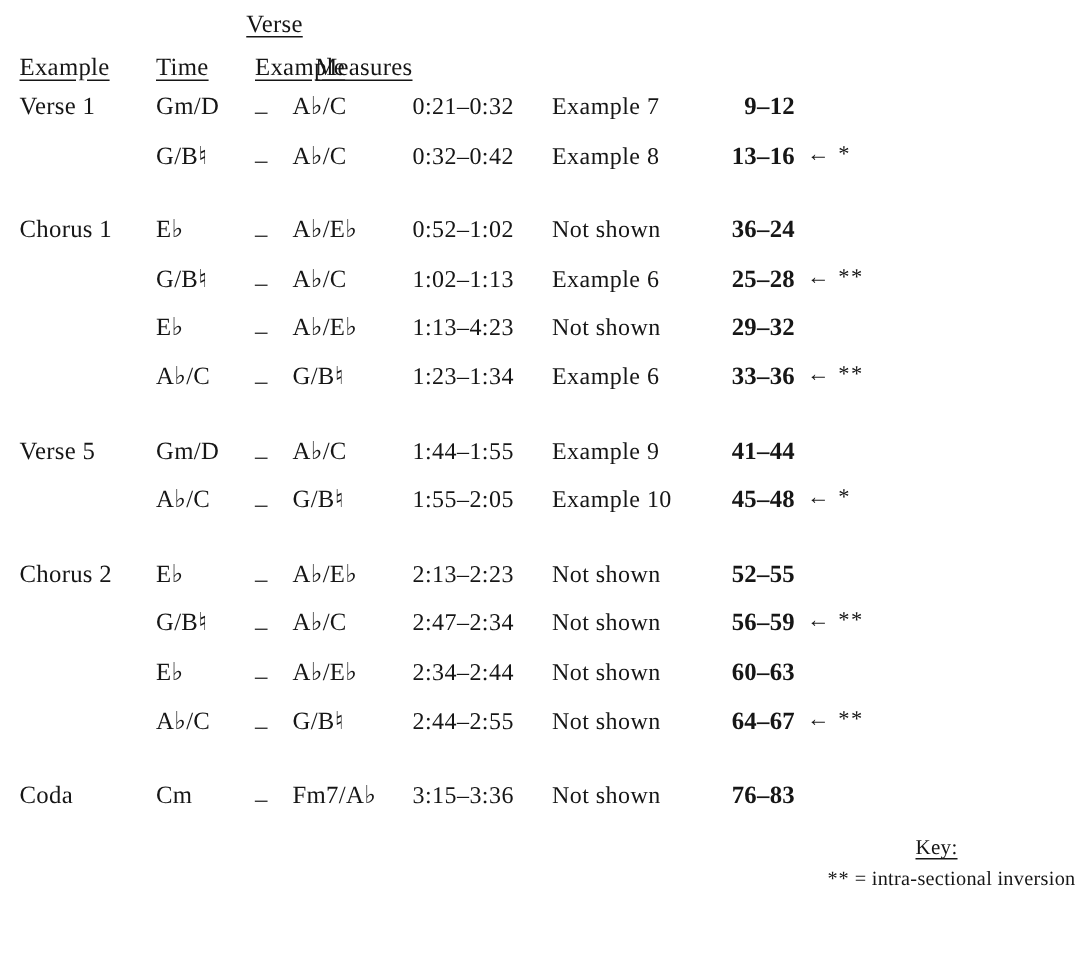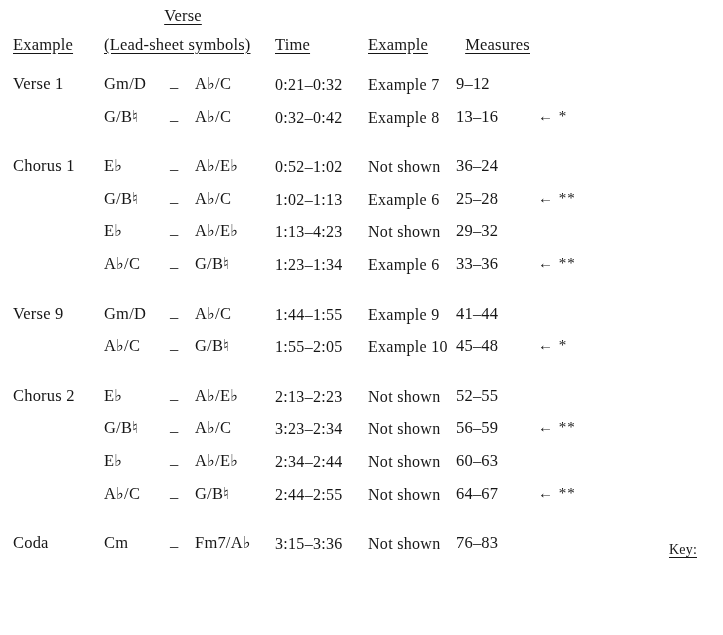--- a/index.html
+++ b/index.html
@@ -24,50 +24,49 @@
   .grid {
     display:grid;
     grid-template-columns:91px 66px 25px 80px 93px 88px 74px 1fr;
     align-items:start;
   }
   .hdr-cols { margin-top:5px; height:26px; }
   .hdr-leadsheet { grid-column:2 / 5; }
   .hdr-measures { text-align:right; }
 
   
-  .rows { margin-top:13px; }
+  .rows { }
   .row { height:32.6px; }
   .row.gap { margin-top:17px; }
   .c { display:block; white-space:nowrap; }
   .time, .example { font-size:16px; letter-spacing:0.3px; padding-top:2px; }
   .dash { transform:translateY(3px); }
-  .measures { text-align:left; }
+  .measures { text-align:right;font-weight:bold; }
   .note { font-size:15px; padding-left:8px; padding-top:1px; letter-spacing:1px; }
 
   
   .key-block {
-    position:absolute; right:6px; top:540px;
+    position:absolute; right:6px; top:556px;
     text-align:right; font-size:13.5px; letter-spacing:0.2px;
     line-height:19.5px;
   }
   .key-title { text-align:center; margin-right:20px; font-size:14px; }
   .key-sym { letter-spacing:0.5px; }
 </style>
 </head>
 <body>
 
 <div class="page">
 
   <div class="hdr-top">
     <span class="hdr-chords u">Verse</span>
   </div>
 
   <div class="grid hdr-cols">
     <span class="c u">Example</span>
-    <span class="c u hdr-leadsheet">(Lead-sheet symbols)</span>
     <span class="c u">Time</span>
     <span class="c u">Example</span>
     <span class="c u hdr-measures">Measures</span>
     <span></span>
   </div>
 
   <div class="rows" id="rows">
       <div class="grid row">
     <span class="c section">Verse 1</span>
     <span class="c chord1">Gm/D</span>
@@ -122,21 +121,21 @@
     <span class="c section"></span>
     <span class="c chord1">A♭/C</span>
     <span class="c dash">–</span>
     <span class="c chord2">G/B♮</span>
     <span class="c time">1:23–1:34</span>
     <span class="c example">Example 6</span>
     <span class="c measures">33–36</span>
     <span class="c note">← **</span>
   </div>
       <div class="grid row gap">
-    <span class="c section">Verse 9</span>
+    <span class="c section">Verse 5</span>
     <span class="c chord1">Gm/D</span>
     <span class="c dash">–</span>
     <span class="c chord2">A♭/C</span>
     <span class="c time">1:44–1:55</span>
     <span class="c example">Example 9</span>
     <span class="c measures">41–44</span>
     <span class="c note"></span>
   </div>
       <div class="grid row">
     <span class="c section"></span>
@@ -156,21 +155,21 @@
     <span class="c time">2:13–2:23</span>
     <span class="c example">Not shown</span>
     <span class="c measures">52–55</span>
     <span class="c note"></span>
   </div>
       <div class="grid row">
     <span class="c section"></span>
     <span class="c chord1">G/B♮</span>
     <span class="c dash">–</span>
     <span class="c chord2">A♭/C</span>
-    <span class="c time">3:23–2:34</span>
+    <span class="c time">2:47–2:34</span>
     <span class="c example">Not shown</span>
     <span class="c measures">56–59</span>
     <span class="c note">← **</span>
   </div>
       <div class="grid row">
     <span class="c section"></span>
     <span class="c chord1">E♭</span>
     <span class="c dash">–</span>
     <span class="c chord2">A♭/E♭</span>
     <span class="c time">2:34–2:44</span>
@@ -195,15 +194,19 @@
     <span class="c chord2">Fm7/A♭</span>
     <span class="c time">3:15–3:36</span>
     <span class="c example">Not shown</span>
     <span class="c measures">76–83</span>
     <span class="c note"></span>
   </div>
     </div>
 
   <div class="key-block">
     <div class="key-title u">Key:</div>
+    <div class="key-line">
+      <span class="key-sym">**</span>
+      <span>= intra-sectional inversion</span>
+    </div>
   </div>
 
 </div>
 
 </body></html>

